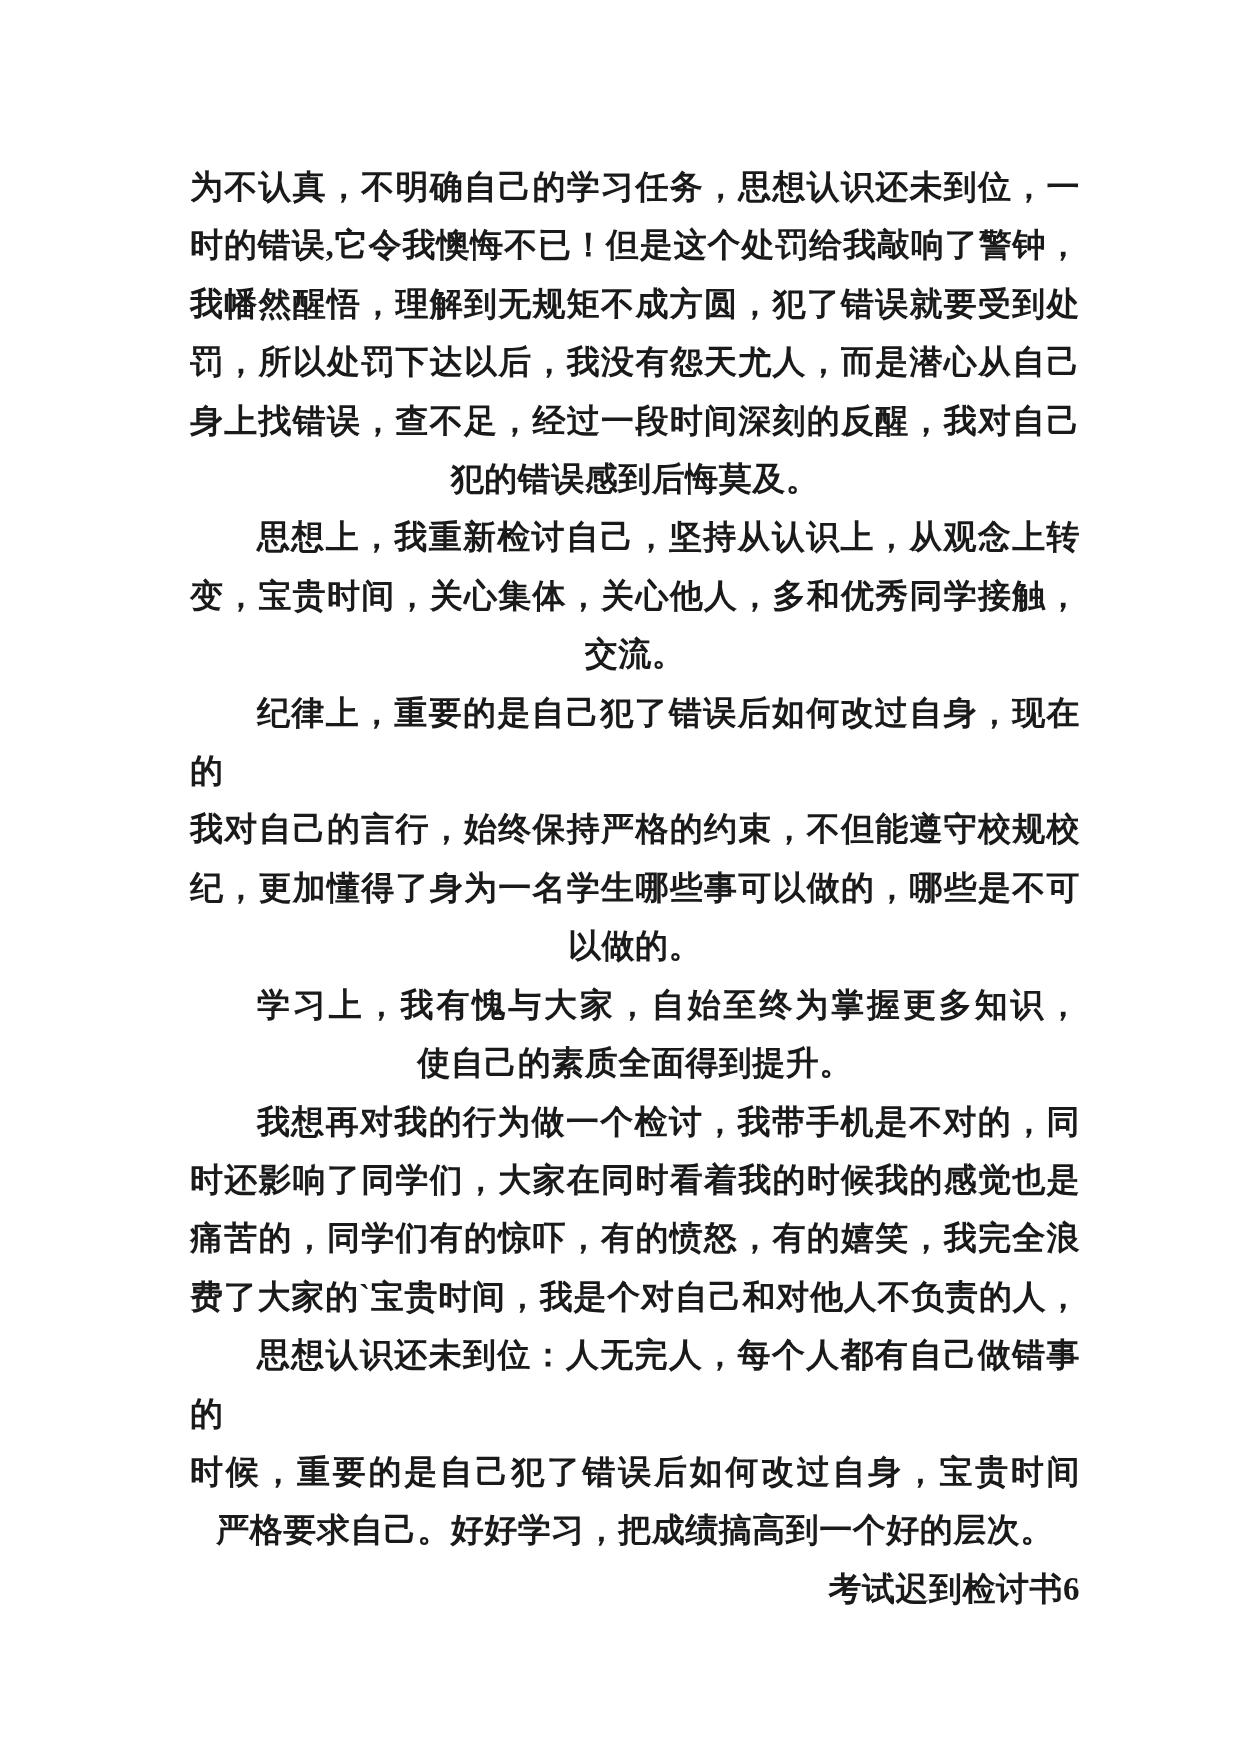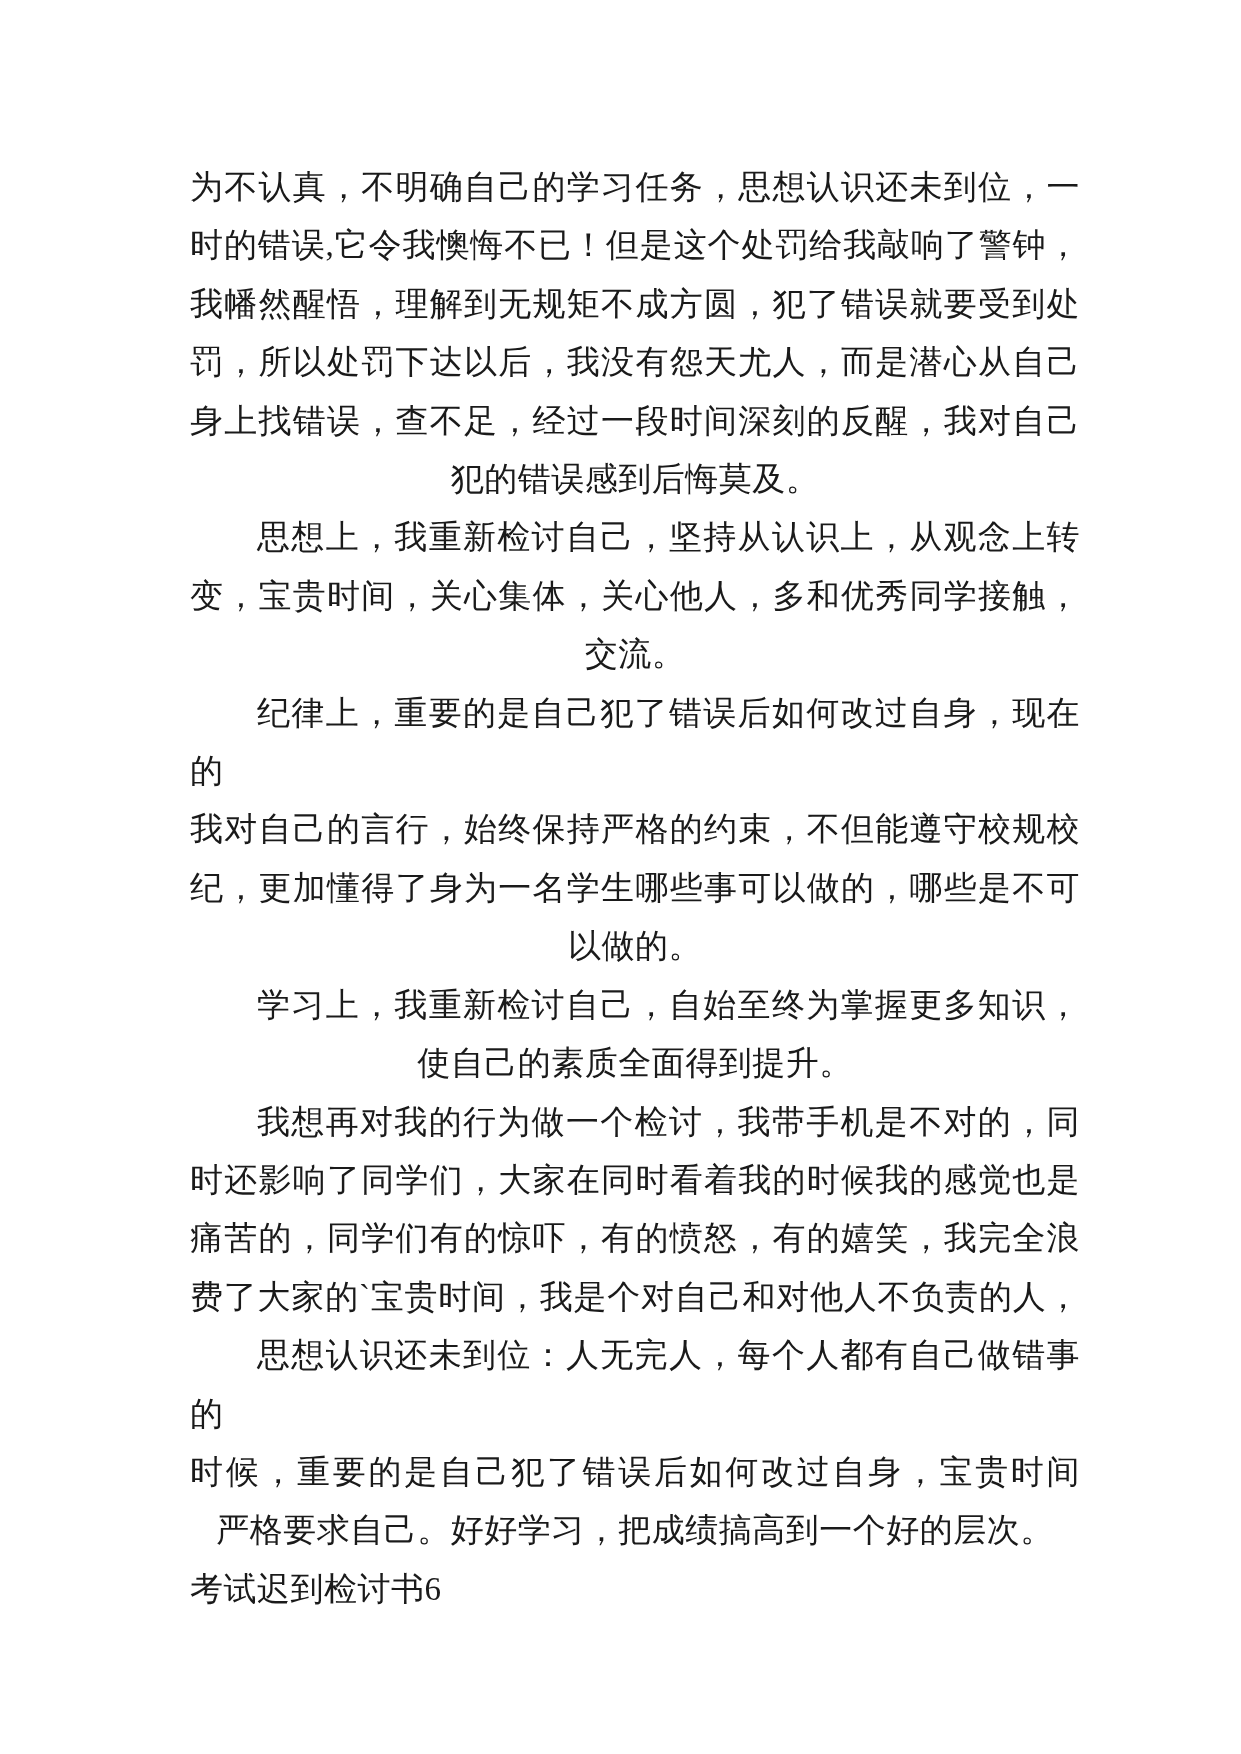--- a/index.html
+++ b/index.html
@@ -6,20 +6,21 @@
     margin: 0;
     padding: 0;
     background: #ffffff;
   }
   .page {
     position: relative;
     width: 1241px;
     height: 1754px;
     background: #ffffff;
     overflow: hidden;
+    font-weight: bold;
   }
   .text-block {
     position: absolute;
     left: 190px;
     top: 158px;
     width: 890px;
     font-family: "Liberation Serif", "DejaVu Serif", serif;
     font-size: 33px;
     line-height: 58.4px;
     color: #1a1a1a;
@@ -31,42 +32,42 @@
   }
   .line.justify {
     text-align: justify;
     text-align-last: justify;
     text-justify: inter-character;
   }
   .line.indent {
     text-indent: 67px;
   }
   .line.heading {
-    text-align: left;
+    text-align: right;
   }
 </style>
 </head>
 <body>
 
 <div class="page">
   <div class="text-block" style="color: rgb(26, 26, 26);">
       <div class="line justify">为不认真，不明确自己的学习任务，思想认识还未到位，一</div>
       <div class="line justify">时的错误,它令我懊悔不已！但是这个处罚给我敲响了警钟，</div>
       <div class="line justify">我幡然醒悟，理解到无规矩不成方圆，犯了错误就要受到处</div>
       <div class="line justify">罚，所以处罚下达以后，我没有怨天尤人，而是潜心从自己</div>
       <div class="line justify">身上找错误，查不足，经过一段时间深刻的反醒，我对自己</div>
       <div class="line">犯的错误感到后悔莫及。</div>
       <div class="line indent justify">思想上，我重新检讨自己，坚持从认识上，从观念上转</div>
       <div class="line justify">变，宝贵时间，关心集体，关心他人，多和优秀同学接触，</div>
       <div class="line">交流。</div>
       <div class="line indent justify">纪律上，重要的是自己犯了错误后如何改过自身，现在的</div>
       <div class="line justify">我对自己的言行，始终保持严格的约束，不但能遵守校规校</div>
       <div class="line justify">纪，更加懂得了身为一名学生哪些事可以做的，哪些是不可</div>
       <div class="line">以做的。</div>
-      <div class="line indent justify">学习上，我重新检讨自己，自始至终为掌握更多知识，</div>
+      <div class="line indent justify">学习上，我有愧与大家，自始至终为掌握更多知识，</div>
       <div class="line">使自己的素质全面得到提升。</div>
       <div class="line indent justify">我想再对我的行为做一个检讨，我带手机是不对的，同</div>
       <div class="line justify">时还影响了同学们，大家在同时看着我的时候我的感觉也是</div>
       <div class="line justify">痛苦的，同学们有的惊吓，有的愤怒，有的嬉笑，我完全浪</div>
       <div class="line justify">费了大家的`宝贵时间，我是个对自己和对他人不负责的人，</div>
       <div class="line indent justify">思想认识还未到位：人无完人，每个人都有自己做错事的</div>
       <div class="line justify">时候，重要的是自己犯了错误后如何改过自身，宝贵时间</div>
       <div class="line">严格要求自己。好好学习，把成绩搞高到一个好的层次。</div>
       <div class="line heading">考试迟到检讨书6</div>
     </div>

